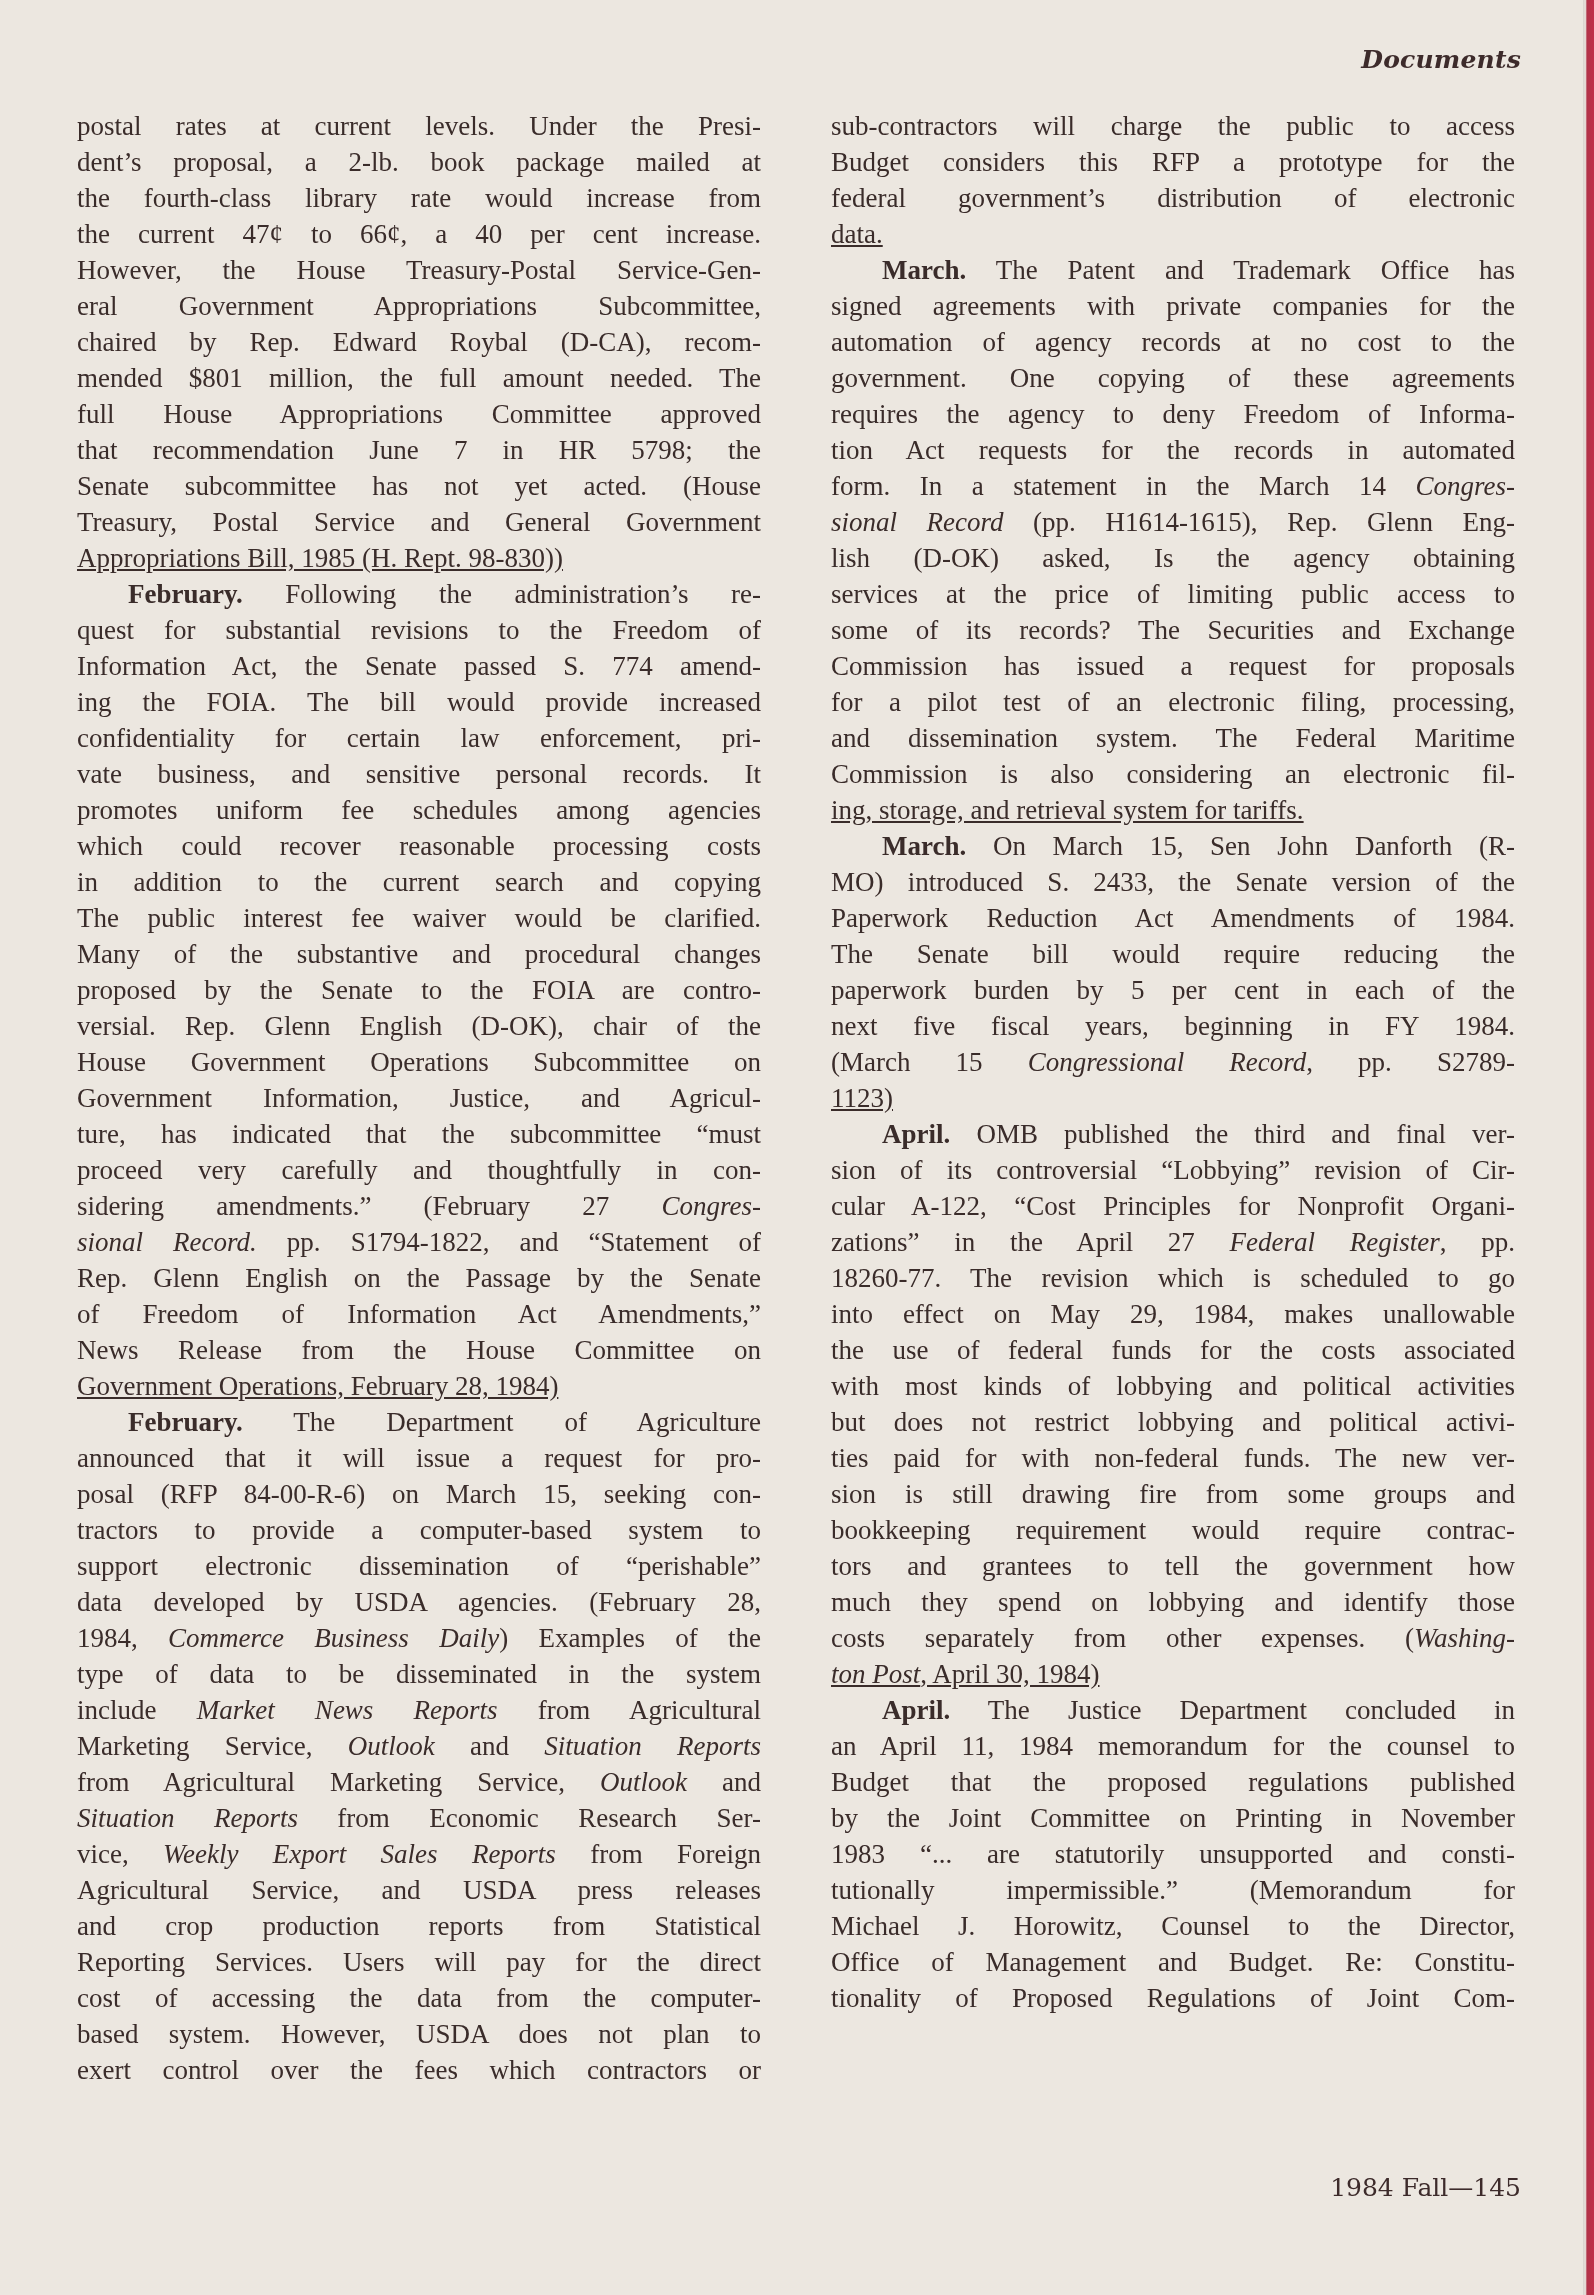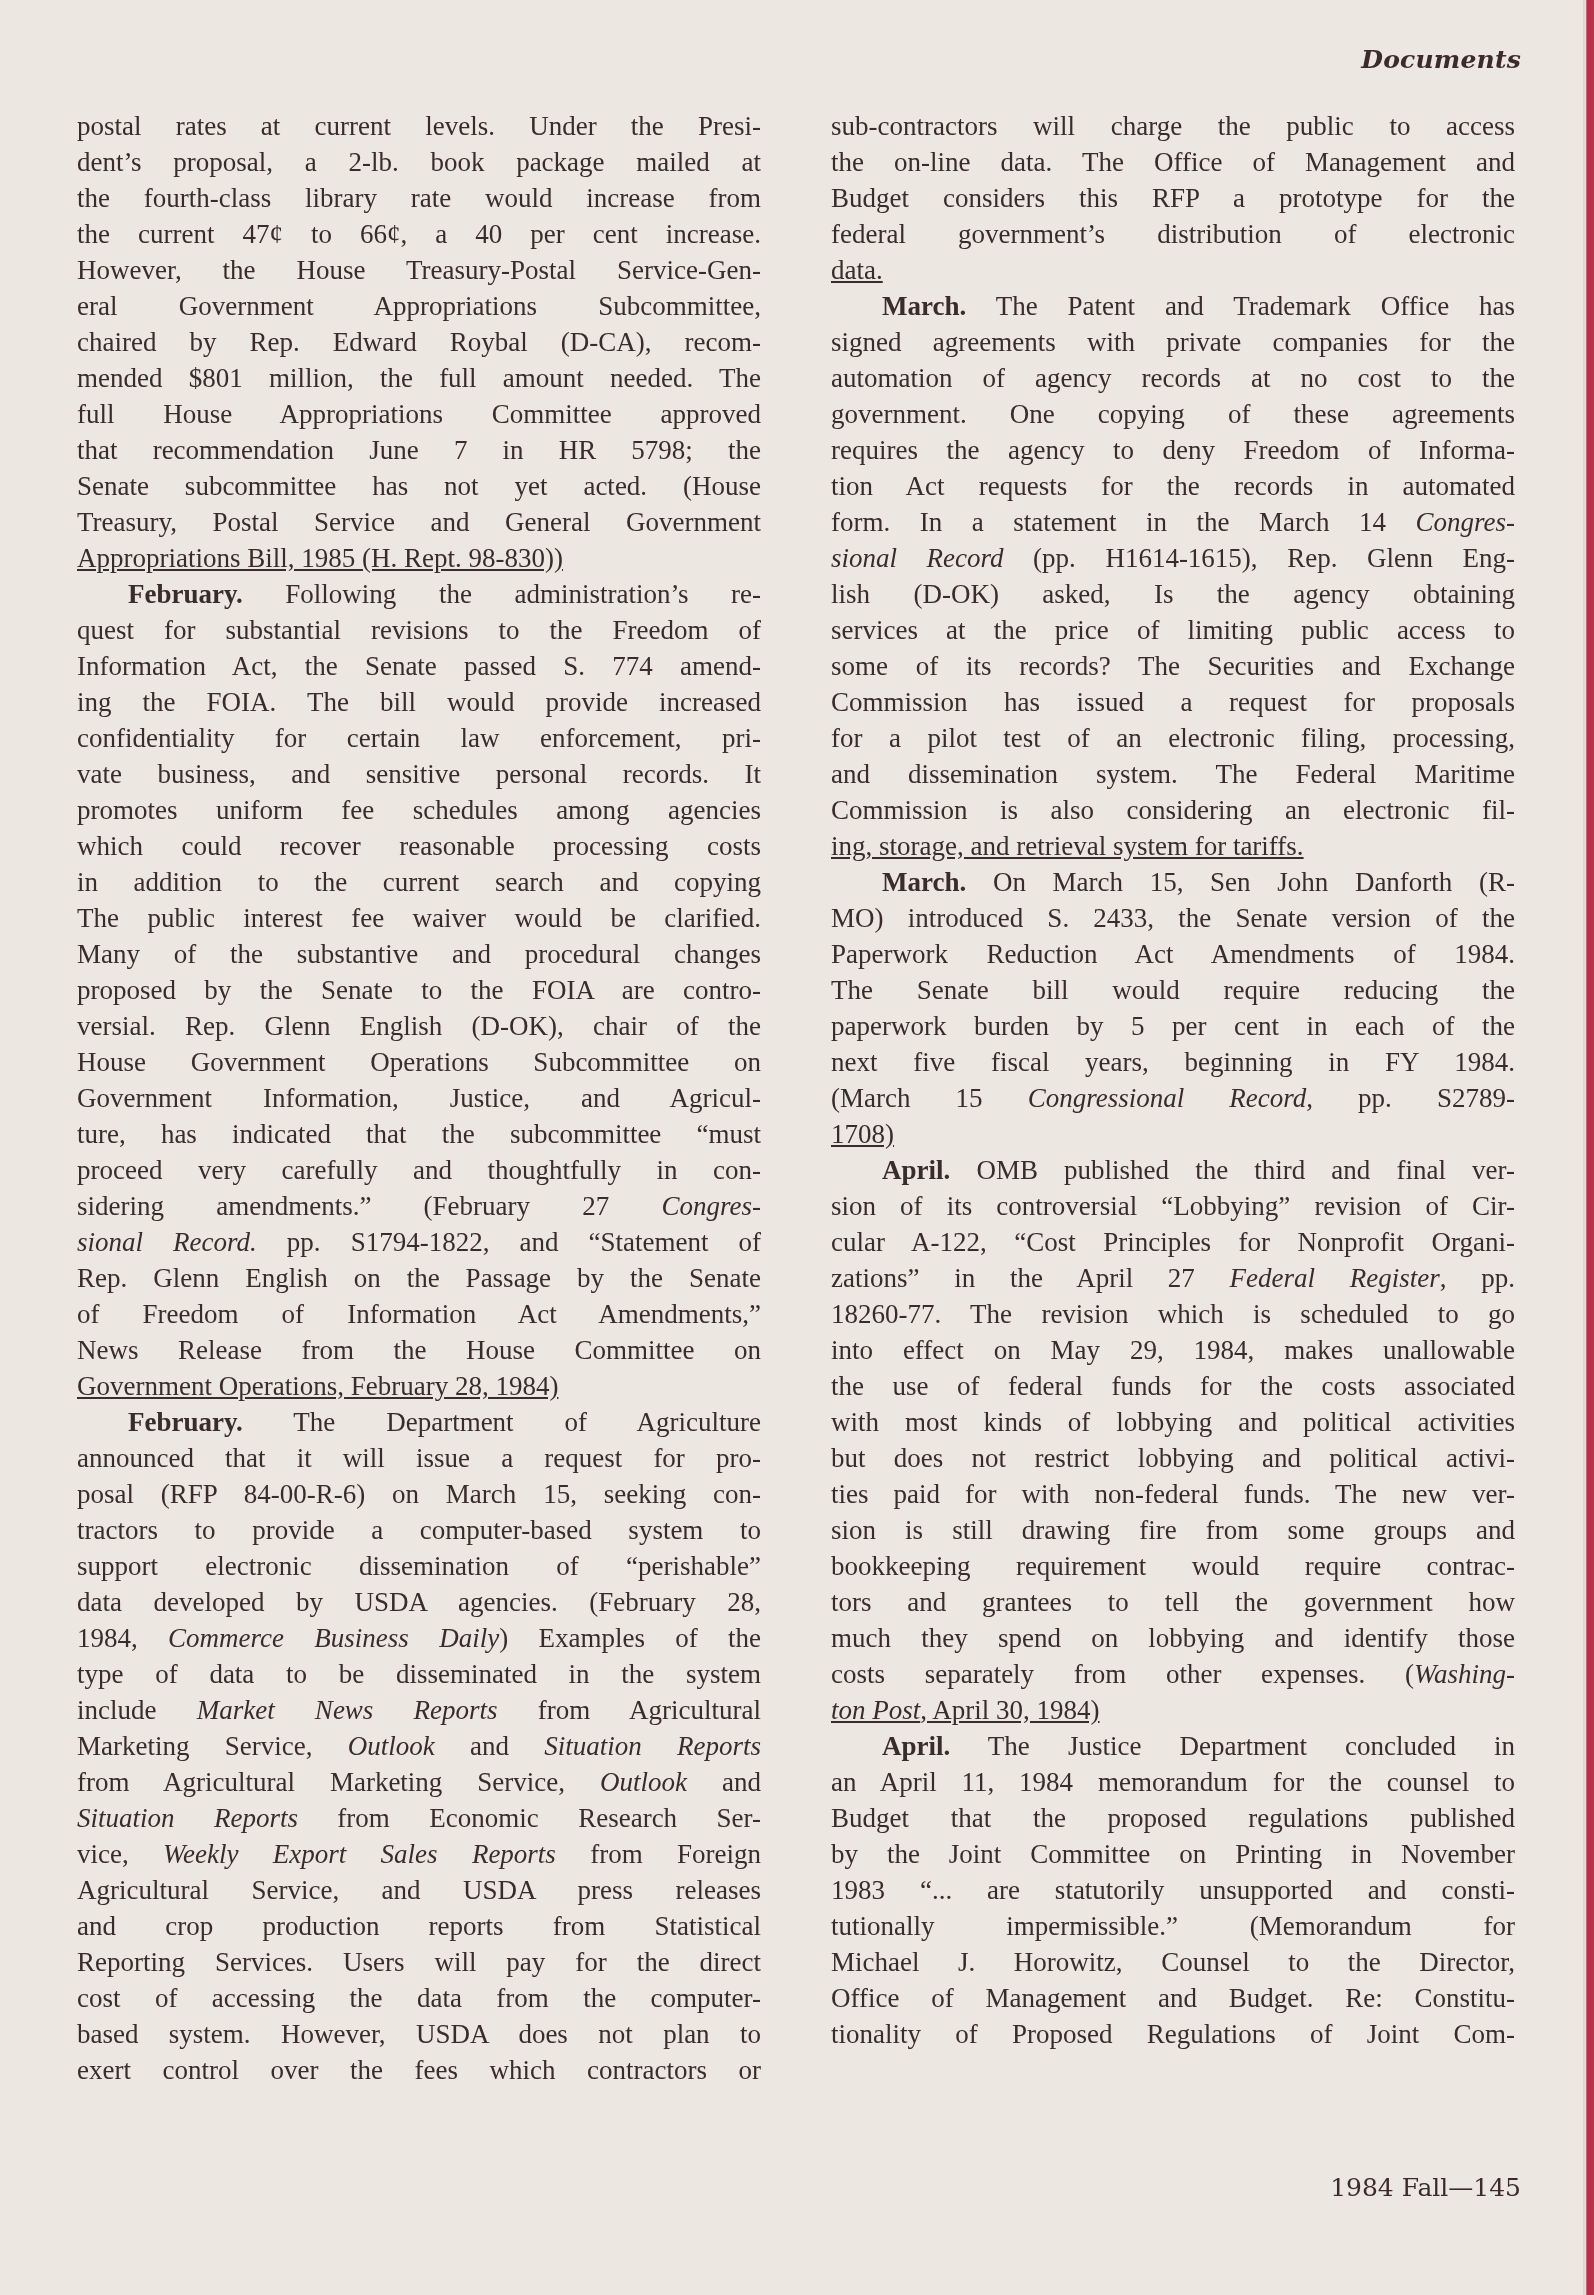--- a/index.html
+++ b/index.html
@@ -147,21 +147,20 @@
         <span class="line">and crop production reports from Statistical</span>
         <span class="line">Reporting Services. Users will pay for the direct</span>
         <span class="line">cost of accessing the data from the computer-</span>
         <span class="line">based system. However, USDA does not plan to</span>
         <span class="line">exert control over the fees which contractors or</span>
       </div>
     </div>
   <div class="column col-right">
       <div class="para">
         <span class="line">sub-contractors will charge the public to access</span>
-        <span class="line">the on-line data. The Office of Management and</span>
         <span class="line">Budget considers this RFP a prototype for the</span>
         <span class="line">federal government’s distribution of electronic</span>
         <span class="line last">data.</span>
       </div>
       <div class="para">
         <span class="line indent-line"><span class="lead">March.</span> The Patent and Trademark Office has</span>
         <span class="line">signed agreements with private companies for the</span>
         <span class="line">automation of agency records at no cost to the</span>
         <span class="line">government. One copying of these agreements</span>
         <span class="line">requires the agency to deny Freedom of Informa-</span>
@@ -178,21 +177,21 @@
         <span class="line last">ing, storage, and retrieval system for tariffs.</span>
       </div>
       <div class="para">
         <span class="line indent-line"><span class="lead">March.</span> On March 15, Sen John Danforth (R-</span>
         <span class="line">MO) introduced S. 2433, the Senate version of the</span>
         <span class="line">Paperwork Reduction Act Amendments of 1984.</span>
         <span class="line">The Senate bill would require reducing the</span>
         <span class="line">paperwork burden by 5 per cent in each of the</span>
         <span class="line">next five fiscal years, beginning in FY 1984.</span>
         <span class="line">(March 15 <em>Congressional Record</em>, pp. S2789-</span>
-        <span class="line last">1708)</span>
+        <span class="line last">1123)</span>
       </div>
       <div class="para">
         <span class="line indent-line"><span class="lead">April.</span> OMB published the third and final ver-</span>
         <span class="line">sion of its controversial “Lobbying” revision of Cir-</span>
         <span class="line">cular A-122, “Cost Principles for Nonprofit Organi-</span>
         <span class="line">zations” in the April 27 <em>Federal Register</em>, pp.</span>
         <span class="line">18260-77. The revision which is scheduled to go</span>
         <span class="line">into effect on May 29, 1984, makes unallowable</span>
         <span class="line">the use of federal funds for the costs associated</span>
         <span class="line">with most kinds of lobbying and political activities</span>

